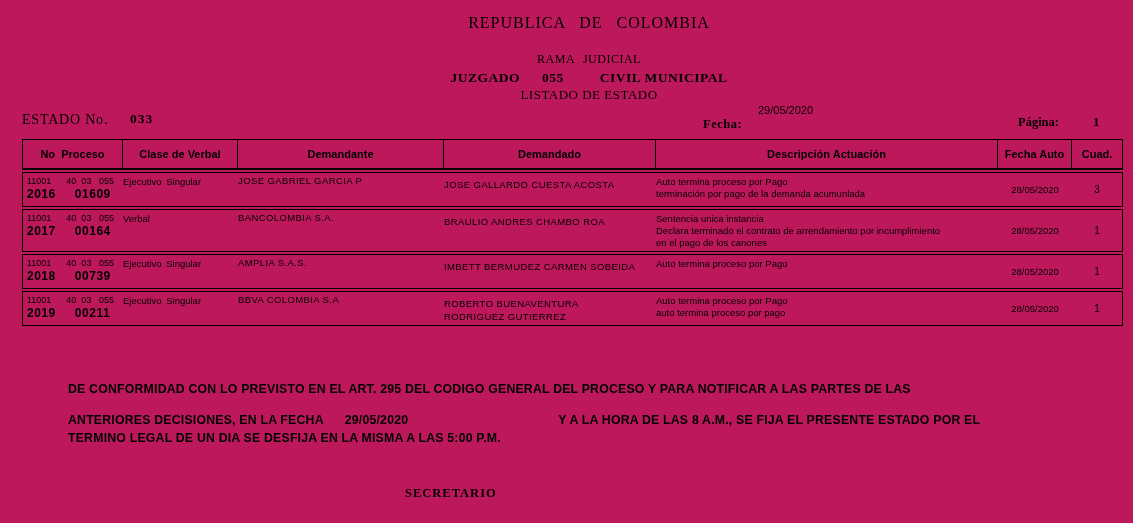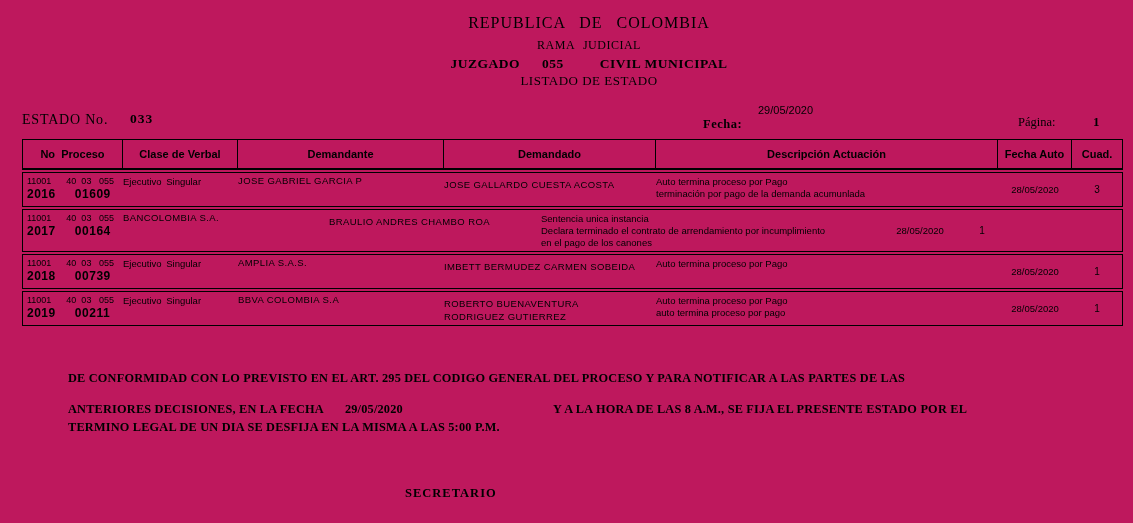--- a/index.html
+++ b/index.html
@@ -6,54 +6,54 @@
   html,body { background:#fff; }
   .page {
     position:relative; width:1133px; height:523px; background:#be185d;
     color:#000; overflow:hidden;
     font-family:"Liberation Sans", sans-serif;
   }
   
   .doc-header { position:absolute; left:45px; top:14px; width:1088px; text-align:center;
     font-family:"Liberation Serif", serif; }
   .t1 { font-size:16px; letter-spacing:1px; word-spacing:9px; }
-  .t2 { font-size:12px; margin-top:6px; letter-spacing:0.5px; word-spacing:5px; }
+  .t2 { font-size:12px; margin-top:20px; letter-spacing:0.5px; word-spacing:5px; }
   .t3 { font-size:13.5px; font-weight:bold; margin-top:3px; letter-spacing:0.5px; }
   .t3 .gap1 { display:inline-block; width:22px; }
   .t3 .gap2 { display:inline-block; width:36px; }
   .t4 { font-size:13px; margin-top:1px; letter-spacing:0.5px; }
   
   .meta { position:absolute; left:0; top:0; width:100%; font-family:"Liberation Serif", serif; }
   .estado-label { position:absolute; left:22px; top:112px; font-size:14px; letter-spacing:0.8px; }
   .estado-value { position:absolute; left:130px; top:111px; font-size:13.5px; font-weight:bold; letter-spacing:1px; }
   .fecha-value  { position:absolute; left:758px; top:104px; font-size:11px; font-family:"Liberation Sans", sans-serif; }
   .fecha-label  { position:absolute; left:703px; top:117px; font-size:12.5px; font-weight:bold; letter-spacing:0.5px; }
-  .pagina-label { position:absolute; left:1018px; top:115px; font-size:12.5px; font-weight:normal; }
+  .pagina-label { position:absolute; left:1018px; top:115px; font-size:12.5px; font-weight:bold; }
   .pagina-value { position:absolute; left:1093px; top:114px; font-size:13px; font-weight:bold; }
   
   .table { position:absolute; left:22px; top:139px; width:1101px; }
   .thead { display:flex; border:1px solid #000; border-bottom-width:2px; height:31px;
     font-weight:bold; font-size:11px; }
   .th { display:flex; align-items:center; justify-content:center; text-align:left;
     border-right:1px solid #000; line-height:12px; white-space:pre-wrap; }
   .th:last-child { border-right:none; }
   .w1{width:100px}.w2{width:115px}.w3{width:206px}.w4{width:212px}.w5{width:342px}.w6{width:74px}.w7{width:50px}
   .trow { display:flex; border:1px solid #000; min-height:35px; margin-top:2px; }
   .c1 { width:100px; padding:3px 0 2px 4px; }
   .rad { font-size:9px; white-space:pre; display:block; }
   .exp { font-size:12px; font-weight:bold; white-space:pre; display:block; margin-top:1px; letter-spacing:0.5px; }
   .c2 { width:115px; font-size:9.5px; padding-top:3px; word-spacing:2px; }
   .c3 { width:206px; font-size:9.5px; padding-top:2px; letter-spacing:0.4px; }
   .c4 { width:212px; font-size:9.5px; padding-top:5px; letter-spacing:0.4px; line-height:13px; }
   .c5 { width:342px; font-size:9.5px; padding:3px 6px 2px 0; line-height:12px; }
   .c6 { width:74px; display:flex; align-items:center; justify-content:center; font-size:9.5px; }
   .c7 { width:50px; display:flex; align-items:center; justify-content:center; font-size:10px; }
   
-  .footer { position:absolute; left:68px; top:369px; width:940px;
-    font-family:Liberation Serif, serif; font-weight:bold; font-size:12.3px;
+  .footer { position:absolute; left:68px; top:380px; width:940px;
+    font-family:Liberation Sans, sans-serif; font-weight:bold; font-size:12.3px;
     line-height:18.6px; letter-spacing:0.2px; }
   .fl2 { white-space:nowrap;margin-top:12px; }
   .fl2 .f-date { margin-left:21px; }
   .fl2 .f-rest { margin-left:150px; }
   .secretario { position:absolute; left:405px; top:486px;
     font-family:"Liberation Serif", serif; font-weight:bold; font-size:12.5px; letter-spacing:1px; }
 </style>
 </head>
 <body>
 
@@ -103,20 +103,21 @@
       </div>
       <div class="c6">28/05/2020</div>
       <div class="c7">3</div>
     </div>
 
     <div class="trow">
       <div class="c1">
         <span class="rad">11001      40  03   055</span>
         <span class="exp">2017     00164</span>
       </div>
+      <div class="c2">Verbal</div>
       <div class="c3">BANCOLOMBIA S.A.</div>
       <div class="c4">
         <div>BRAULIO ANDRES CHAMBO ROA</div>
         <div></div>
       </div>
       <div class="c5">
         <div>Sentencia unica instancia</div>
         <div>Declara terminado el contrato de arrendamiento por incumplimiento</div>
         <div>en el pago de los canones</div>
       </div>

